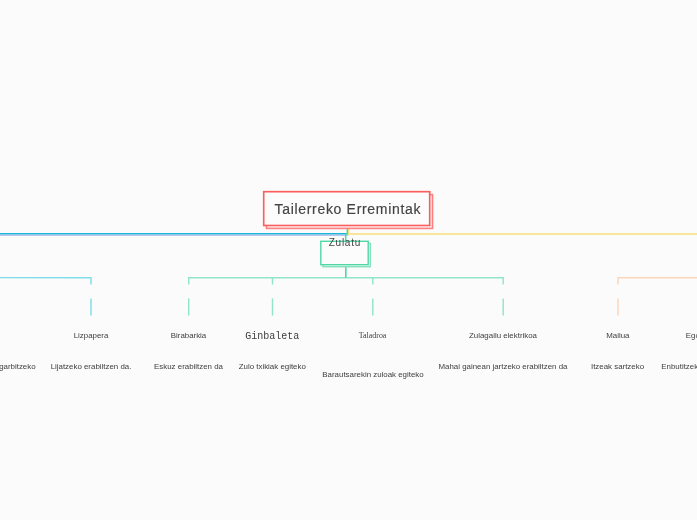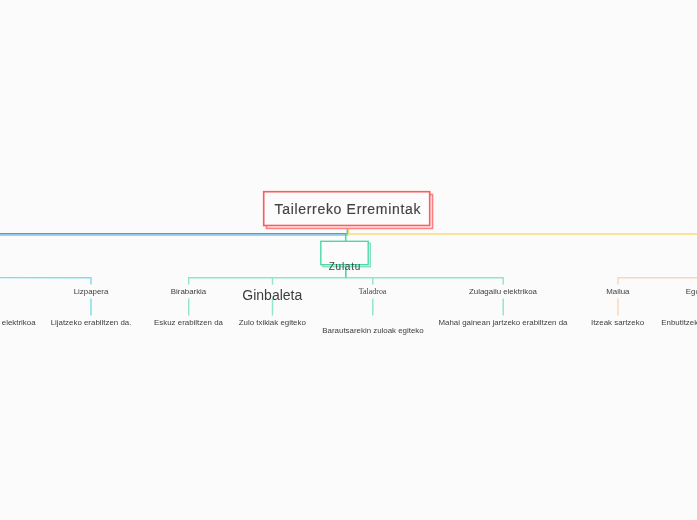--- a/index.html
+++ b/index.html
@@ -3,21 +3,21 @@
 <meta charset="utf-8">
 <title>Tailerreko Erremintak</title>
 <style>
   html,body{margin:0;padding:0;}
   body{width:697px;height:520px;background:#fbfbfb;overflow:hidden;
        font-family:"Liberation Sans",sans-serif;color:#444;
        transform:translateZ(0);}
   #stage{position:relative;width:697px;height:520px;overflow:hidden;border-radius:10px;}
   #links{position:absolute;left:0;top:0;width:697px;height:520px;overflow:visible;}
   .lbl{position:absolute;white-space:nowrap;text-align:center;
-       transform:translateX(-50%) translateZ(0);color:#3d3d3d;}
+       transform:translateX(-50%) translateZ(0);color:#3d3d3d;margin-top:44px;}
   .cardtext{position:absolute;display:flex;align-items:center;justify-content:center;
             transform:translateZ(0);z-index:9;white-space:nowrap;}
   svg.boxes{position:absolute;left:0;top:0;width:697px;height:520px;z-index:6;}
 </style>
 </head>
 <body>
 
 <div id="stage">
 
   <svg id="links" width="697" height="520" viewBox="0 0 697 520">
@@ -50,33 +50,33 @@
   <svg class="boxes" width="697" height="520" viewBox="0 0 697 520">
     <rect x="266.5" y="194.6" width="166" height="33.8" fill="#fcfcfc" stroke="#fd8080" stroke-width="1.65"></rect>
     <rect x="263.7" y="191.7" width="166" height="33.8" fill="#fcfcfc" stroke="#fc5e5e" stroke-width="1.65"></rect>
     <rect x="322.9" y="243.3" width="47.4" height="23.4" fill="#fcfcfc" stroke="#83e1c0" stroke-width="1.4"></rect>
     <rect x="320.8" y="241.3" width="47.4" height="23.4" fill="#fcfcfc" stroke="#4fd8a5" stroke-width="1.4"></rect>
   </svg>
 
   <div class="cardtext" style="left:262.5px;top:191px;width:170px;height:37px;">
     <span style="font-size:14px;letter-spacing:0.68px;margin-left:0.68px;position:relative;top:-0.5px;-webkit-text-stroke:0.18px #444;">Tailerreko Erremintak</span>
   </div>
-  <div class="cardtext" style="left:320px;top:246px;width:49px;height:25px;align-items:flex-end;">
+  <div class="cardtext" style="left:320px;top:229px;width:49px;height:25px;">
     <span style="font-size:10px;letter-spacing:0.75px;margin-left:0.75px;position:relative;top:0.5px;">Zulatu</span>
   </div>
 
   <div class="lbl" style="left:91px;top:286.8px;font-size:7.9px;">Lizpapera</div>
   <div class="lbl" style="left:188.5px;top:286.8px;font-size:7.9px;">Birabarkia</div>
-  <div class="lbl" style="left:272.3px;top:286.8px;font-size:14px;">Ginbaleta</div>
+  <div class="lbl" style="left:272.3px;top:286.8px;font-size:10px;font-family:Liberation Mono, monospace;">Ginbaleta</div>
   <div class="lbl" style="left:372.6px;top:286.8px;font-size:7.9px;font-family:Liberation Serif, serif;">Taladroa</div>
   <div class="lbl" style="left:503px;top:286.8px;font-size:7.9px;">Zulagailu elektrikoa</div>
   <div class="lbl" style="left:617.8px;top:286.8px;font-size:7.9px;">Mailua</div>
   <div class="lbl" style="left:685.8px;top:286.8px;font-size:7.9px;transform:translateZ(0);">Ego</div>
 
-  <div class="lbl" style="left:35.6px;top:318px;font-size:7.9px;transform:translateX(-100%) translateZ(0);">elektrikoa</div>
+  <div class="lbl" style="left:35.6px;top:318px;font-size:7.9px;transform:translateX(-100%) translateZ(0);">garbitzeko</div>
   <div class="lbl" style="left:91px;top:318px;font-size:7.9px;">Lijatzeko erabiltzen da.</div>
   <div class="lbl" style="left:188.5px;top:318px;font-size:7.9px;">Eskuz erabiltzen da</div>
   <div class="lbl" style="left:272.3px;top:318px;font-size:7.9px;">Zulo txikiak egiteko</div>
   <div class="lbl" style="left:373px;top:326px;font-size:7.9px;">Barautsarekin zuloak egiteko</div>
   <div class="lbl" style="left:503px;top:318px;font-size:7.9px;">Mahai gainean jartzeko erabiltzen da</div>
   <div class="lbl" style="left:617.5px;top:318px;font-size:7.9px;">Itzeak sartzeko</div>
   <div class="lbl" style="left:661.3px;top:318px;font-size:7.9px;transform:translateZ(0);">Enbutitzeko</div>
 
 </div>
 

